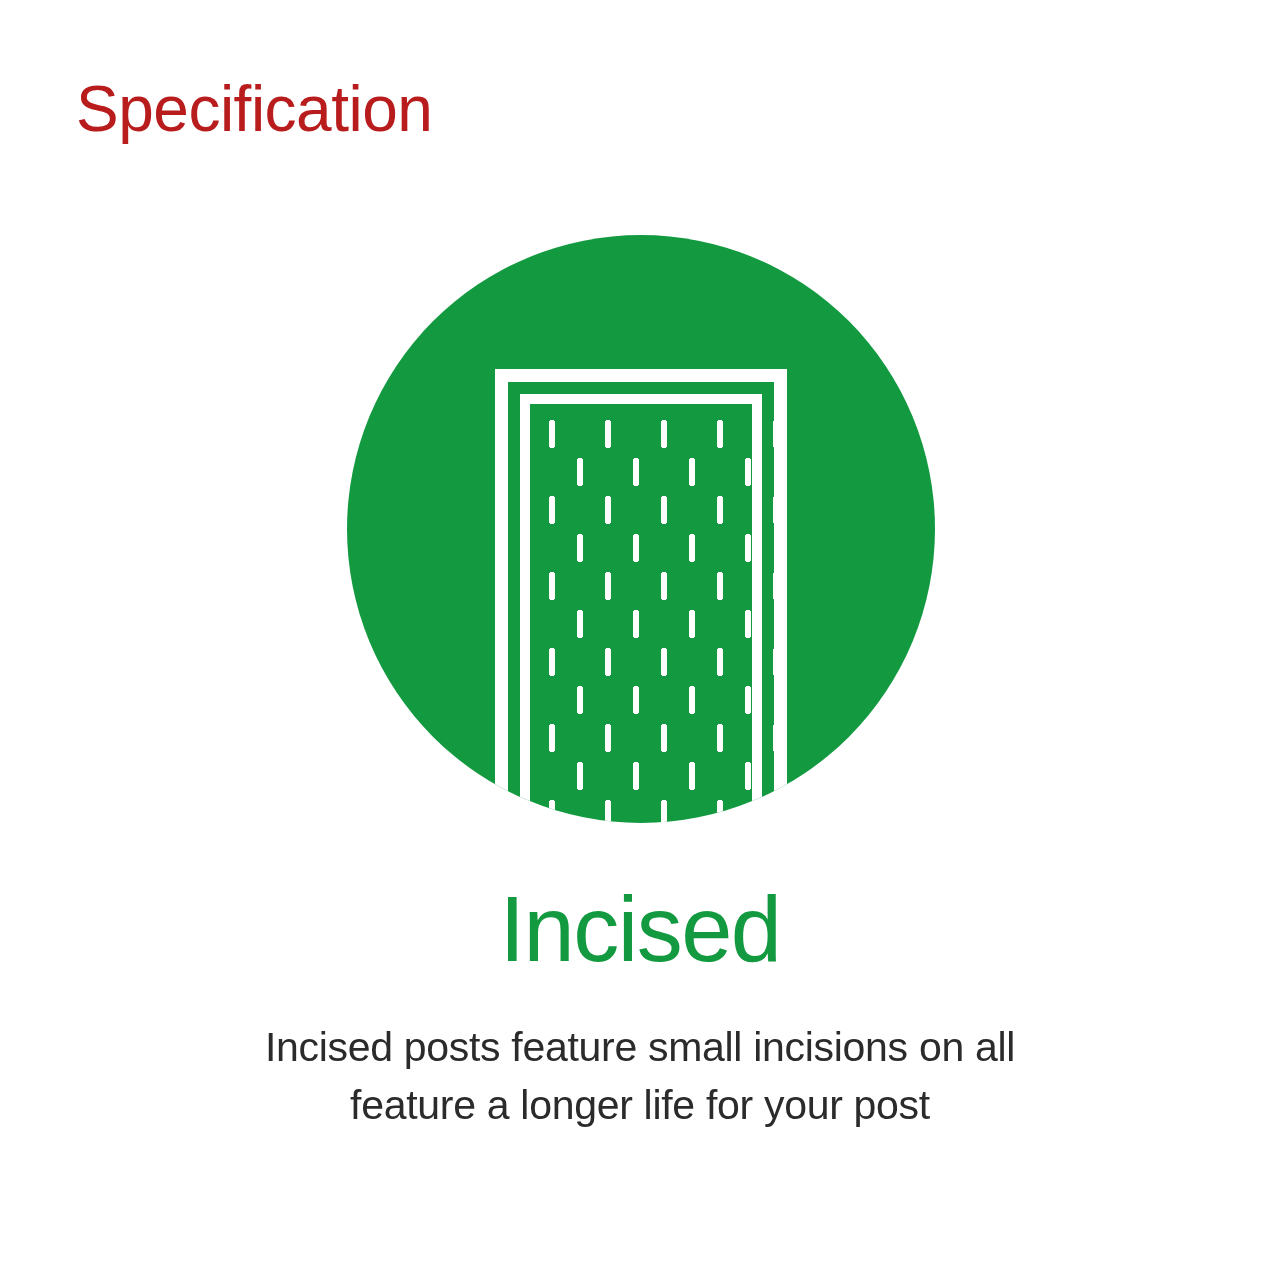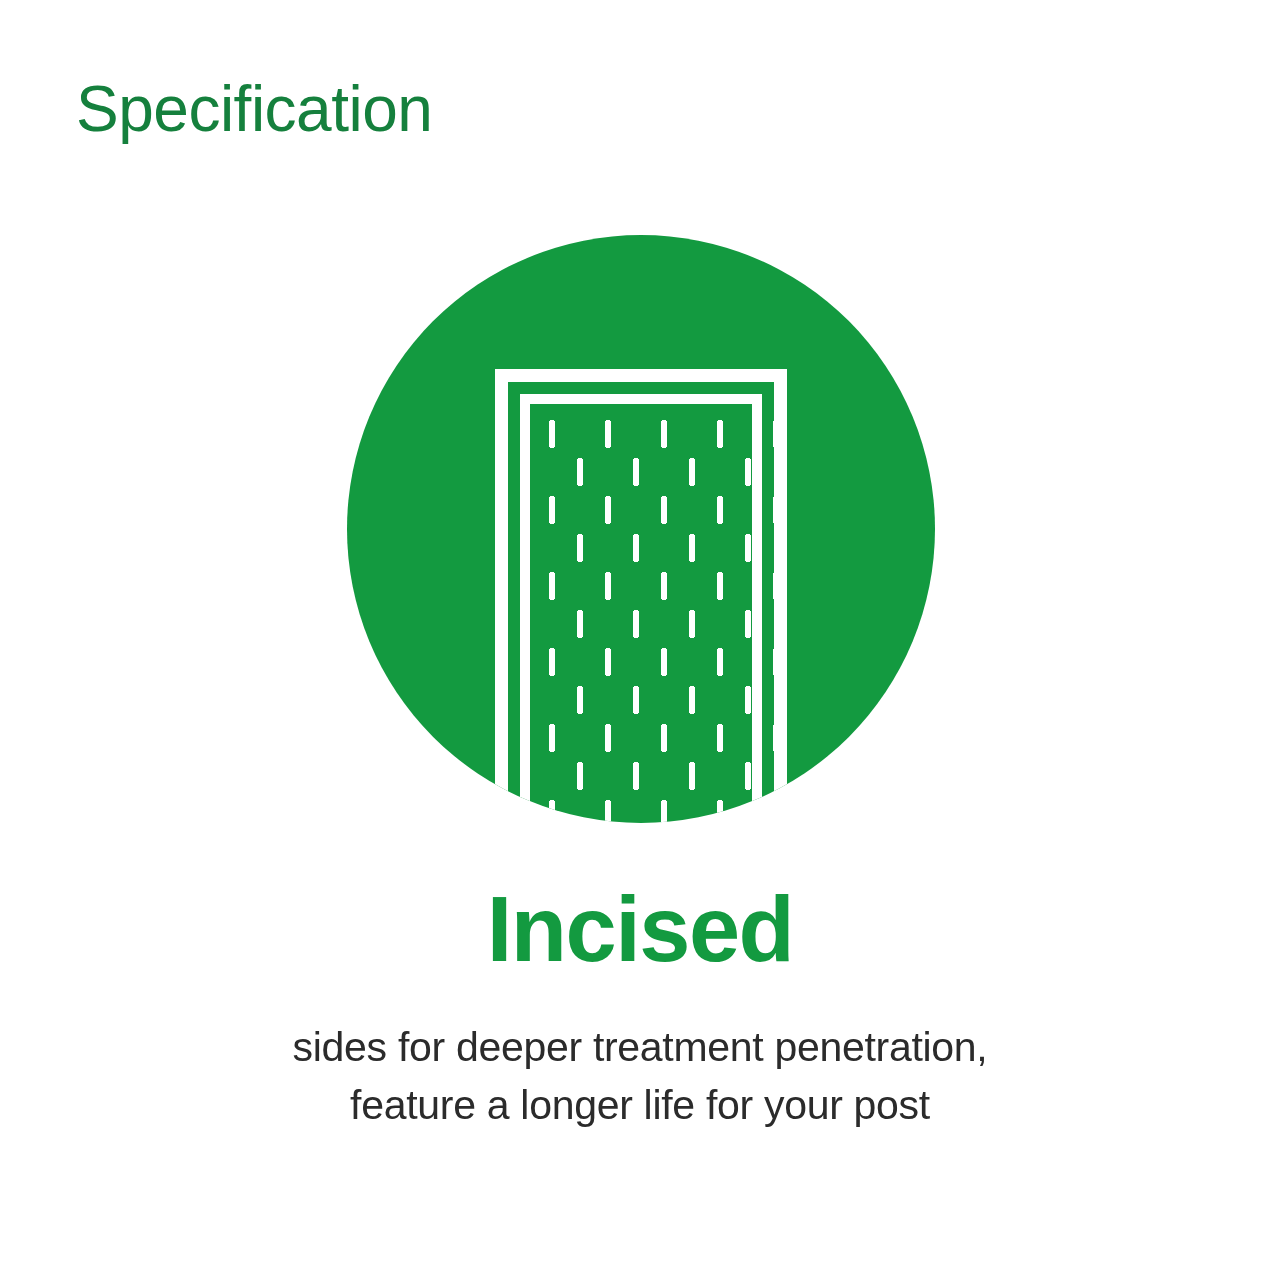--- a/index.html
+++ b/index.html
@@ -20,21 +20,21 @@
 
   
   .page-title {
     position: absolute;
     left: 76px;
     top: 76px;
     font-size: 64px;
     line-height: 1.05;
     font-weight: 300;
     letter-spacing: -0.5px;
-    color: #15803d;
+    color: #b91c1c;
     white-space: nowrap;
   }
 
   
   .spec-card {
     position: absolute;
     left: 0;
     top: 0;
     width: 1280px;
     height: 1278px;
@@ -56,21 +56,21 @@
 
   
   .spec-heading {
     position: absolute;
     left: 0;
     top: 883px;
     width: 1280px;
     text-align: center;
     font-size: 92px;
     line-height: 1.0;
-    font-weight: 700;
+    font-weight: 400;
     letter-spacing: -1.5px;
     color: #139a40;
   }
 
   
   .spec-desc {
     position: absolute;
     left: 50%;
     transform: translateX(-50%);
     top: 1018px;
@@ -183,17 +183,17 @@
           <rect x="370" y="565" width="6" height="28" rx="3"></rect>
           <rect x="426" y="565" width="6" height="28" rx="3"></rect>
         </g>
       </g>
     </svg>
   </div>
 
   <h2 class="spec-heading">Incised</h2>
 
   <p class="spec-desc">
-    <span class="desc-line">sides for deeper treatment penetration,</span>
+    <span class="desc-line">Incised posts feature small incisions on all</span>
     <span class="desc-line">feature a longer life for your post</span>
   </p>
 
 </section>
 
 </body></html>

